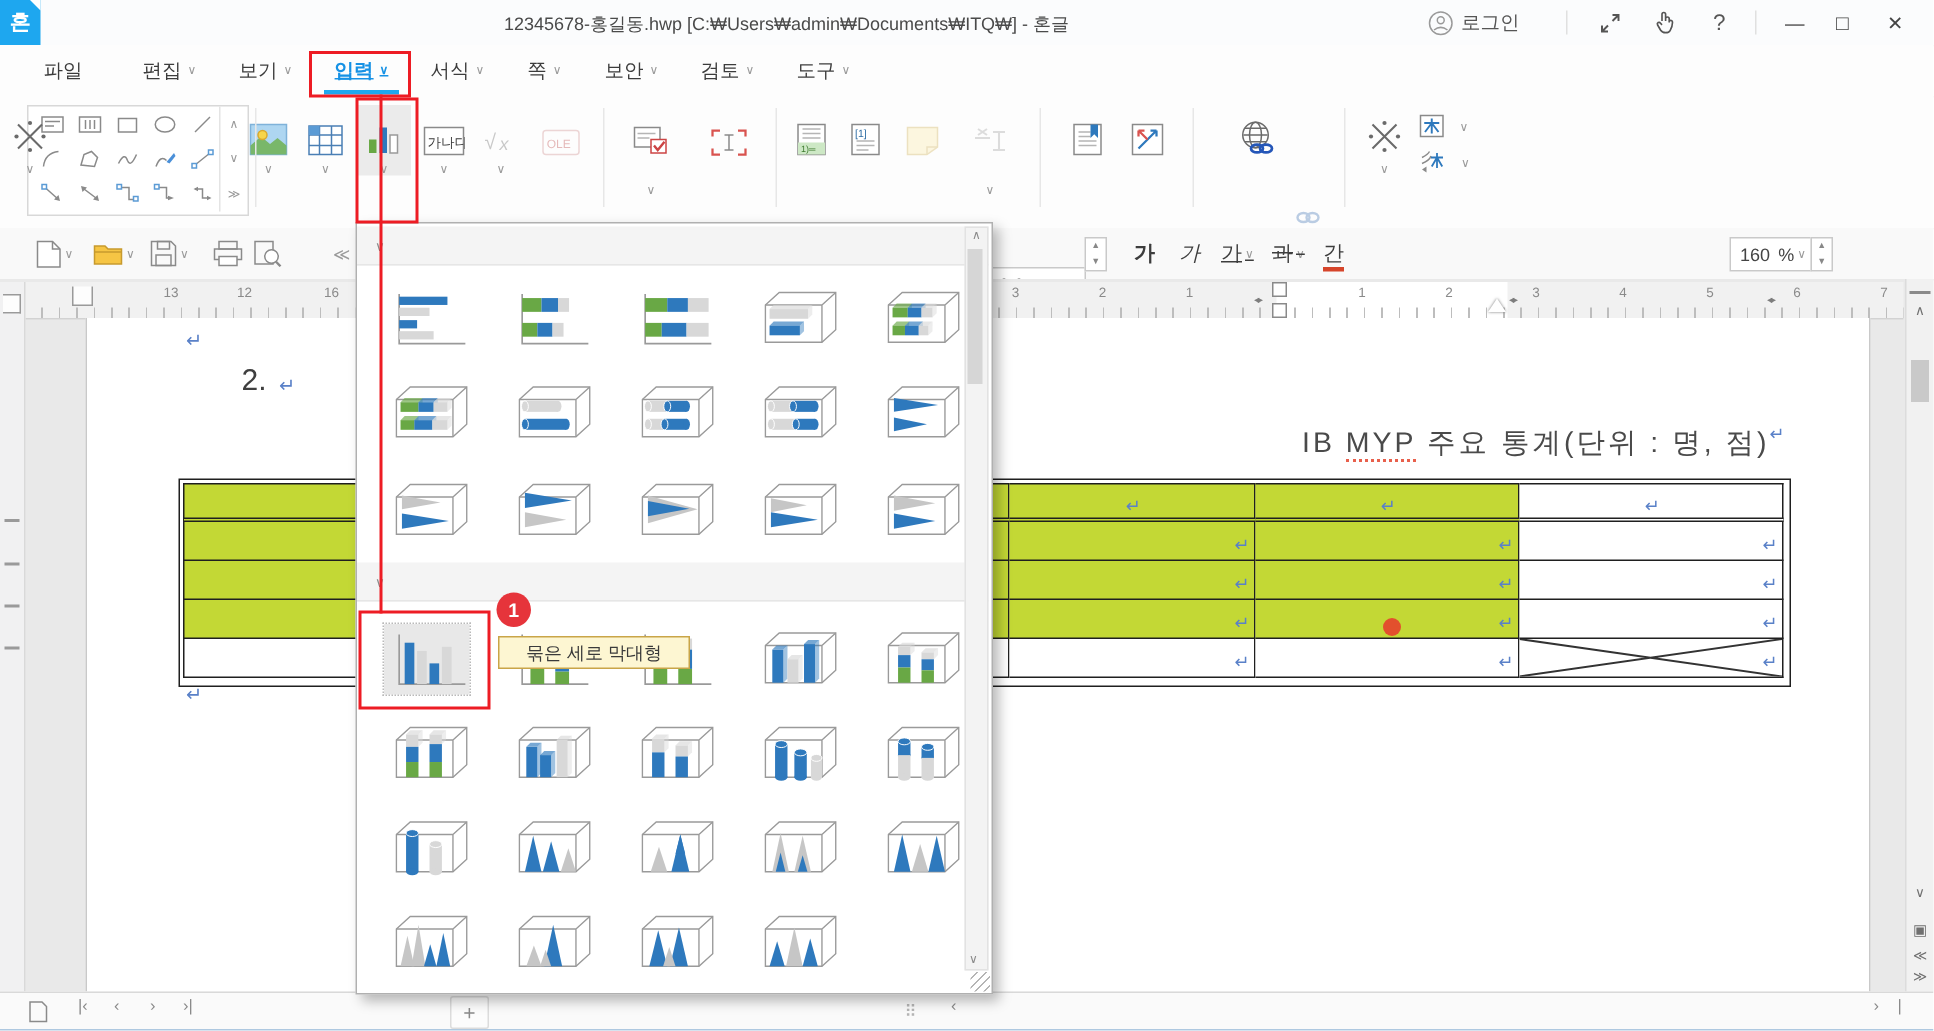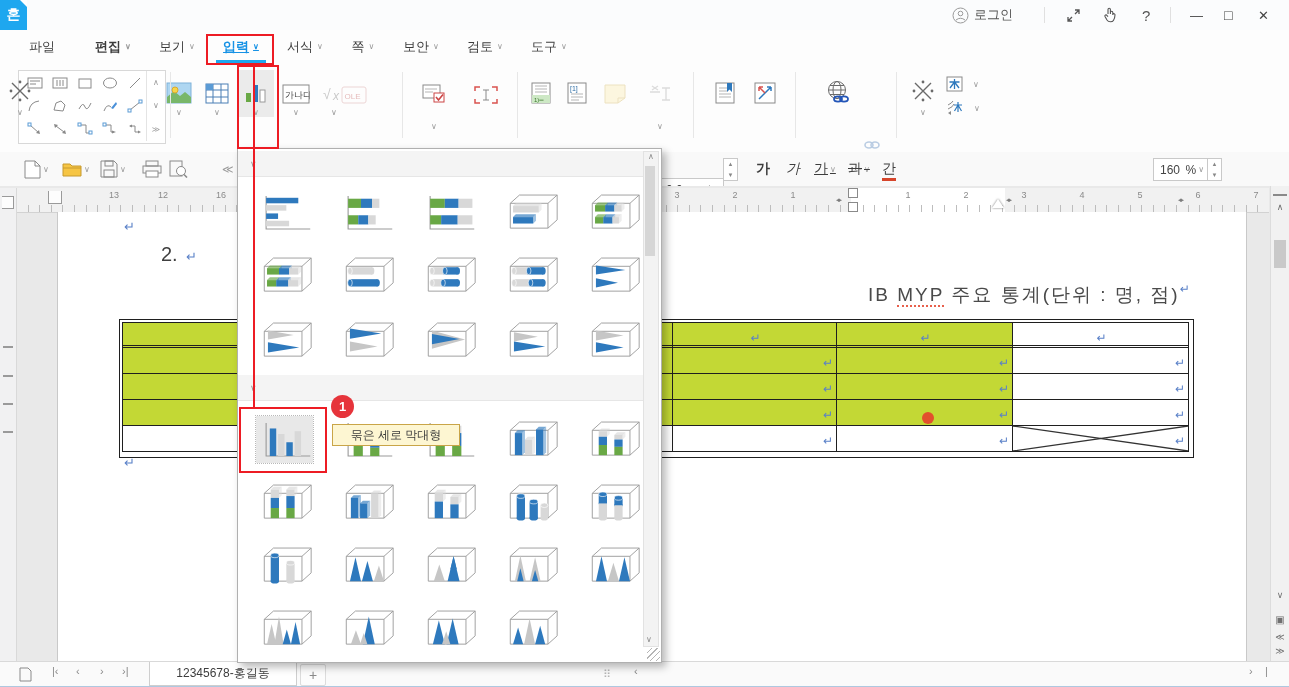--- a/index.html
+++ b/index.html
@@ -101,20 +101,21 @@
 </style>
 </head>
 <body>
 
 <div class="screen">
 
   <div class="titlebar">
     <div class="logo">
         <span>혼</span>
       </div>
+    <div class="wtitle">12345678-홍길동.hwp [C:₩Users₩admin₩Documents₩ITQ₩] - 혼글</div>
     <div class="tbtn" style="left:952px;">
       <svg width="17" height="17" viewBox="0 0 17 17">
           <circle cx="8.5" cy="8.5" r="7.5" fill="none" stroke="#9a9a9a"></circle>
           <circle cx="8.5" cy="6.5" r="2.3" fill="none" stroke="#9a9a9a"></circle>
           <path d="M4 13 Q8.5 9.5 13 13" fill="none" stroke="#9a9a9a"></path>
         </svg>
       <span style="margin-left:5px;">로그인</span>
     </div>
     <div class="vdiv" style="left:1044px;"></div>
     <div class="tbtn" style="left:1066px;">
@@ -134,21 +135,21 @@
     <div class="tbtn winglyph" style="left:1190px;">—</div>
     <div class="tbtn winglyph" style="left:1224px;font-size:14px;">□</div>
     <div class="tbtn winglyph" style="left:1258px;">✕</div>
   </div>
 
   <div class="menubar">
     <div id="menu-items">
         <div class="menu-item" style="left: 20px; width: 44px;">
           <span>파일</span>
         </div>
-        <div class="menu-item" style="left: 82px; width: 62px; font-weight: bold;">
+        <div class="menu-item" style="left: 82px; width: 62px;">
           <span>편집</span>
           <span class="chev">∨</span>
         </div>
         <div class="menu-item" style="left: 146px; width: 62px;">
           <span>보기</span>
           <span class="chev">∨</span>
         </div>
         <div class="menu-item active" style="left: 210px; width: 62px; text-decoration: underline;">
           <span>입력</span>
           <span class="chev">∨</span>
@@ -342,21 +343,21 @@
         <div class="rtool disabled" style="left: 316px; width: 36px;">
           <div class="ricon">
             <svg width="24" height="20" viewBox="0 0 24 20">
               <text x="1" y="15" font-size="14" fill="#8a8a8a">√</text>
               <text x="11" y="16" font-size="12" font-style="italic" fill="#8a8a8a">x</text>
             </svg>
           </div>
           <div class="rlabel"><span></span></div>
           <span class="chev">∨</span>
         </div>
-        <div class="rtool disabled" style="left: 332px; width: 44px;">
+        <div class="rtool disabled" style="left: 352px; width: 44px;">
           <div class="ricon">
             <svg width="26" height="18" viewBox="0 0 26 18">
               <rect x="1" y="1" width="24" height="16" rx="2" fill="#fff" stroke="#d8a5a5"></rect>
               <text x="3.5" y="12.5" font-size="8" fill="#c96a6a">OLE</text>
             </svg>
           </div>
           <div class="rlabel"><span></span><br><span></span></div>
         </div>
         <div class="rtool" style="left: 414px; width: 40px;">
           <div class="ricon">
@@ -1185,23 +1186,20 @@
   <div class="statusbar">
     <div class="sbtn" style="left:19px;top:5px;">
       <svg width="13" height="15" viewBox="0 0 13 15">
           <path d="M1 1 H9 L12 4 V14 H1 Z" fill="none" stroke="#8a8a8a"></path>
         </svg></div>
 
     <div class="sbtn" style="left:52px;">|‹</div>
     <div class="sbtn" style="left:76px;">‹</div>
     <div class="sbtn" style="left:100px;">›</div>
     <div class="sbtn" style="left:122px;">›|</div>
-    <div class="doc-tab">
-        <span>12345678-홍길동</span>
-      </div>
     <div class="plus-tab">
         <span>+</span>
       </div>
     <div class="sbtn" style="left:603px;top:6px;letter-spacing:1px;color:#b5b5b5;">⠿</div>
     <div class="sbtn" style="left:634px;">‹</div>
     <div class="sbtn" style="left:1249px;">›</div>
     <div class="sbtn" style="left:1265px;">|</div>
   </div>
 </div>
 

